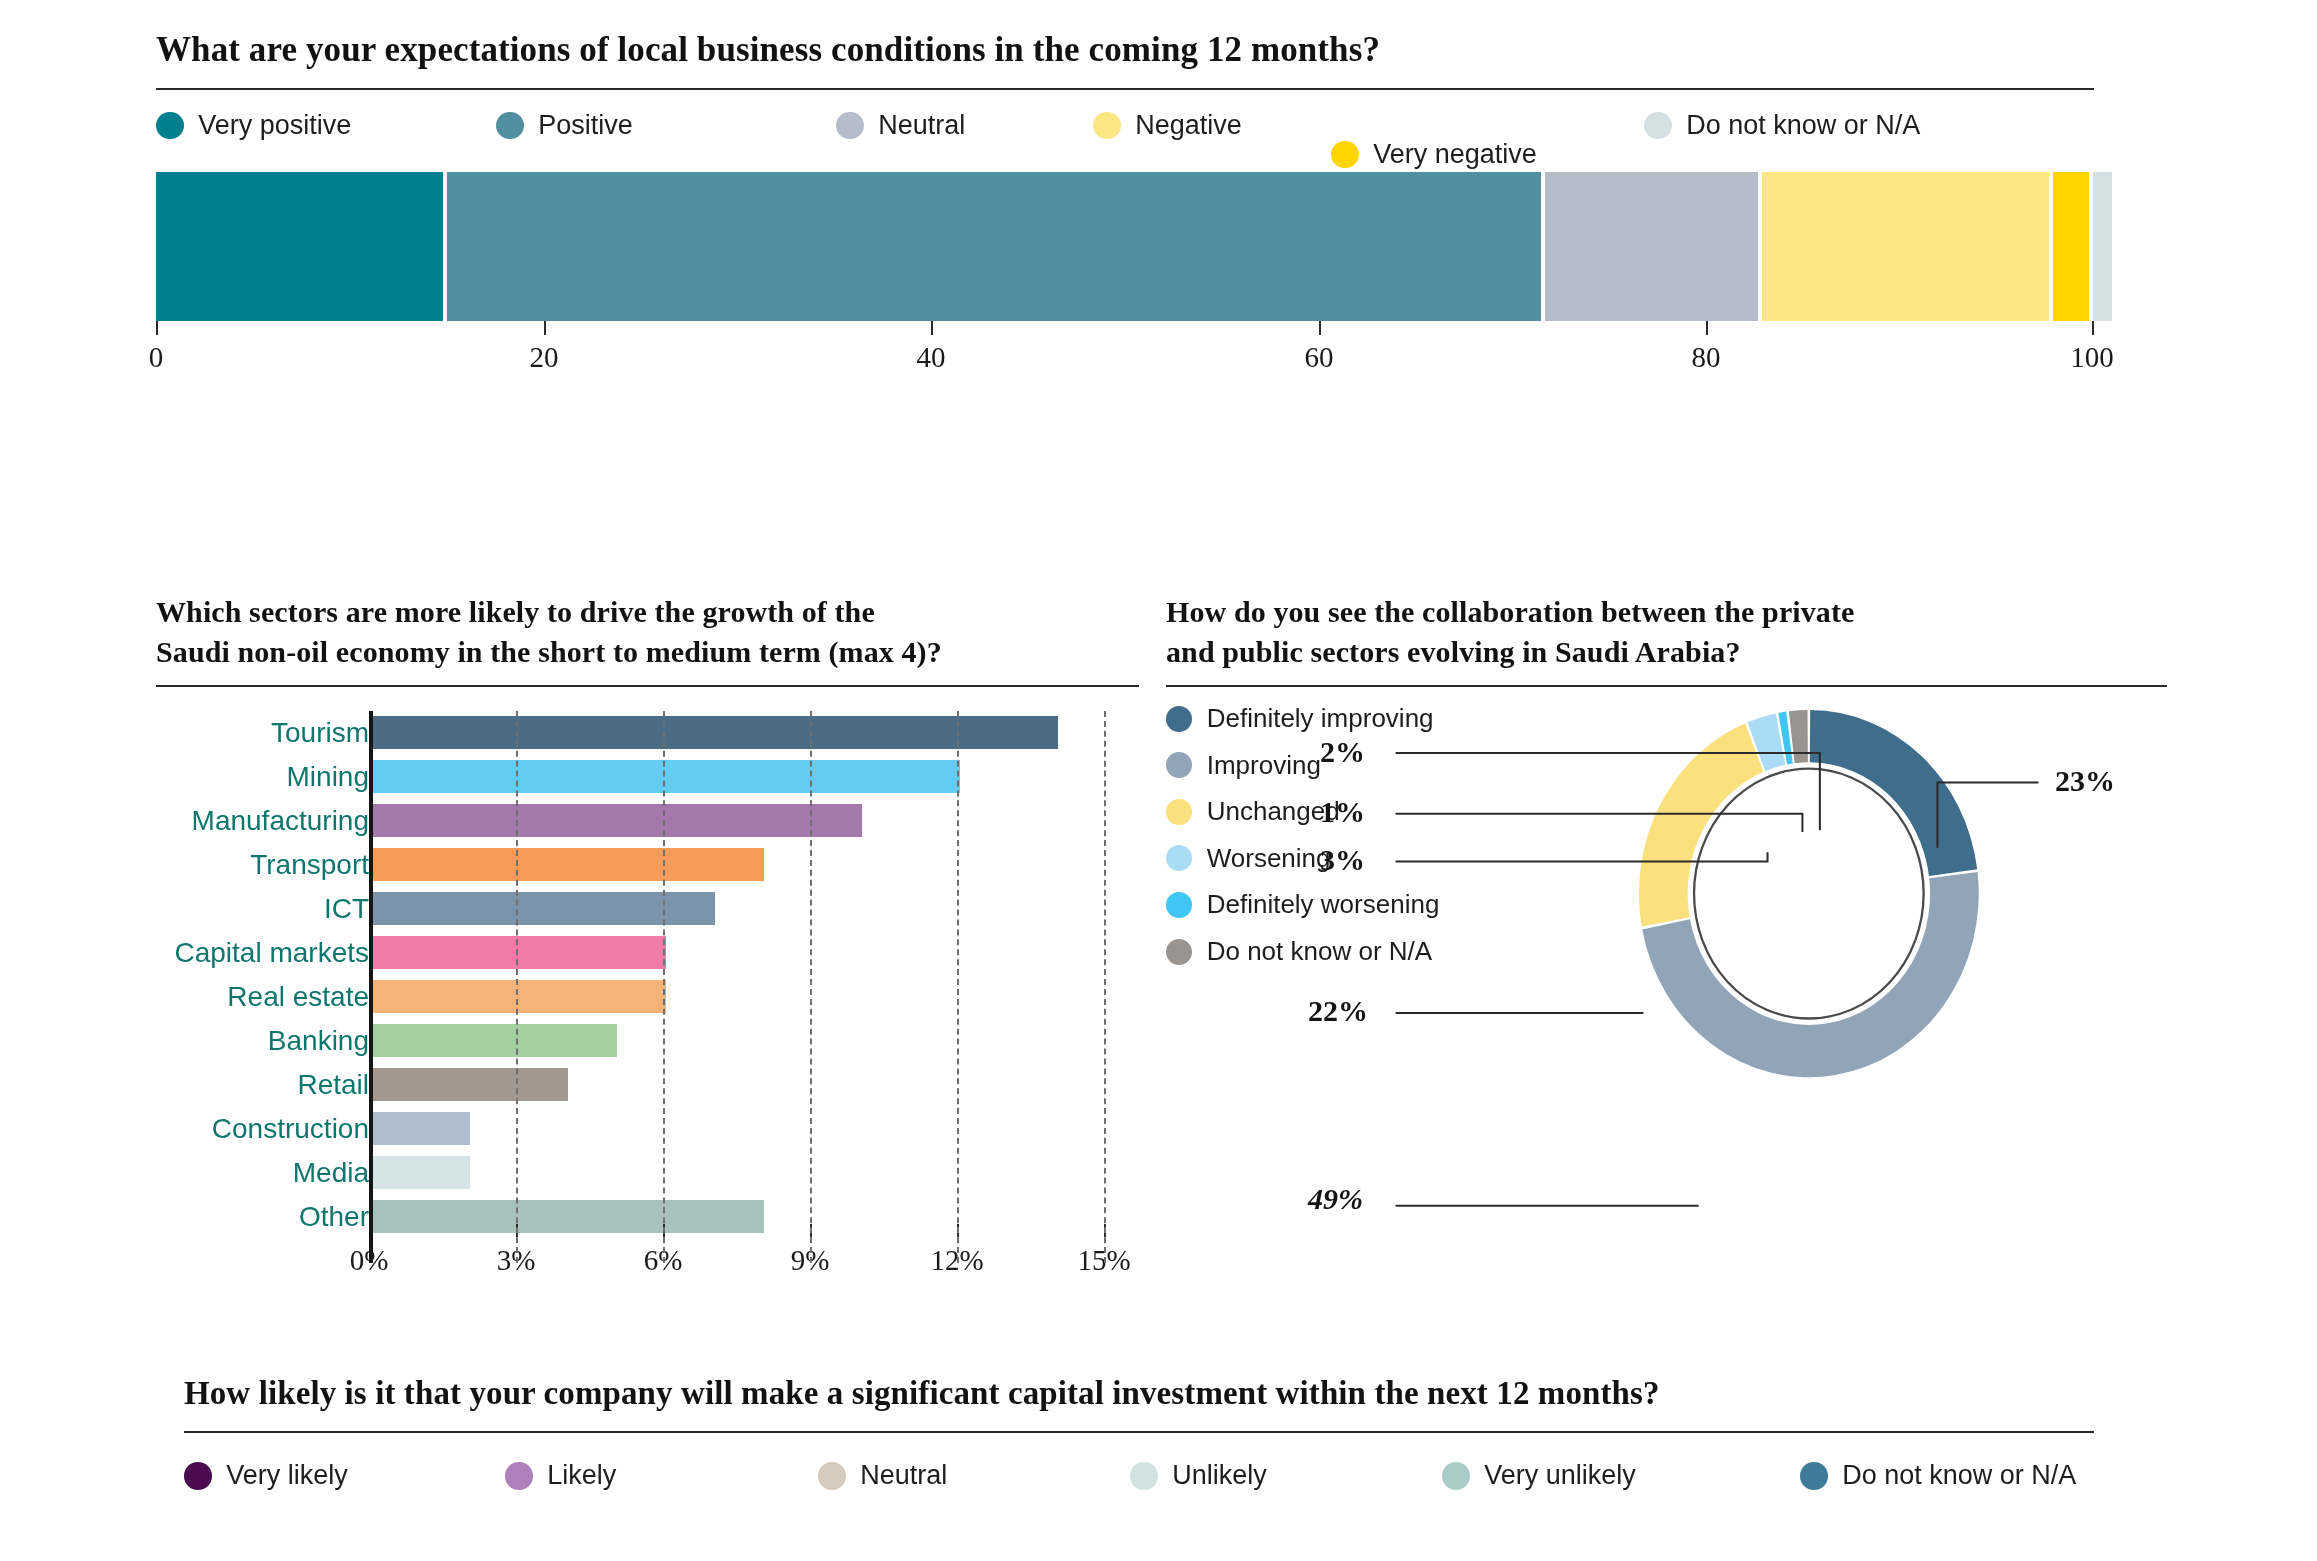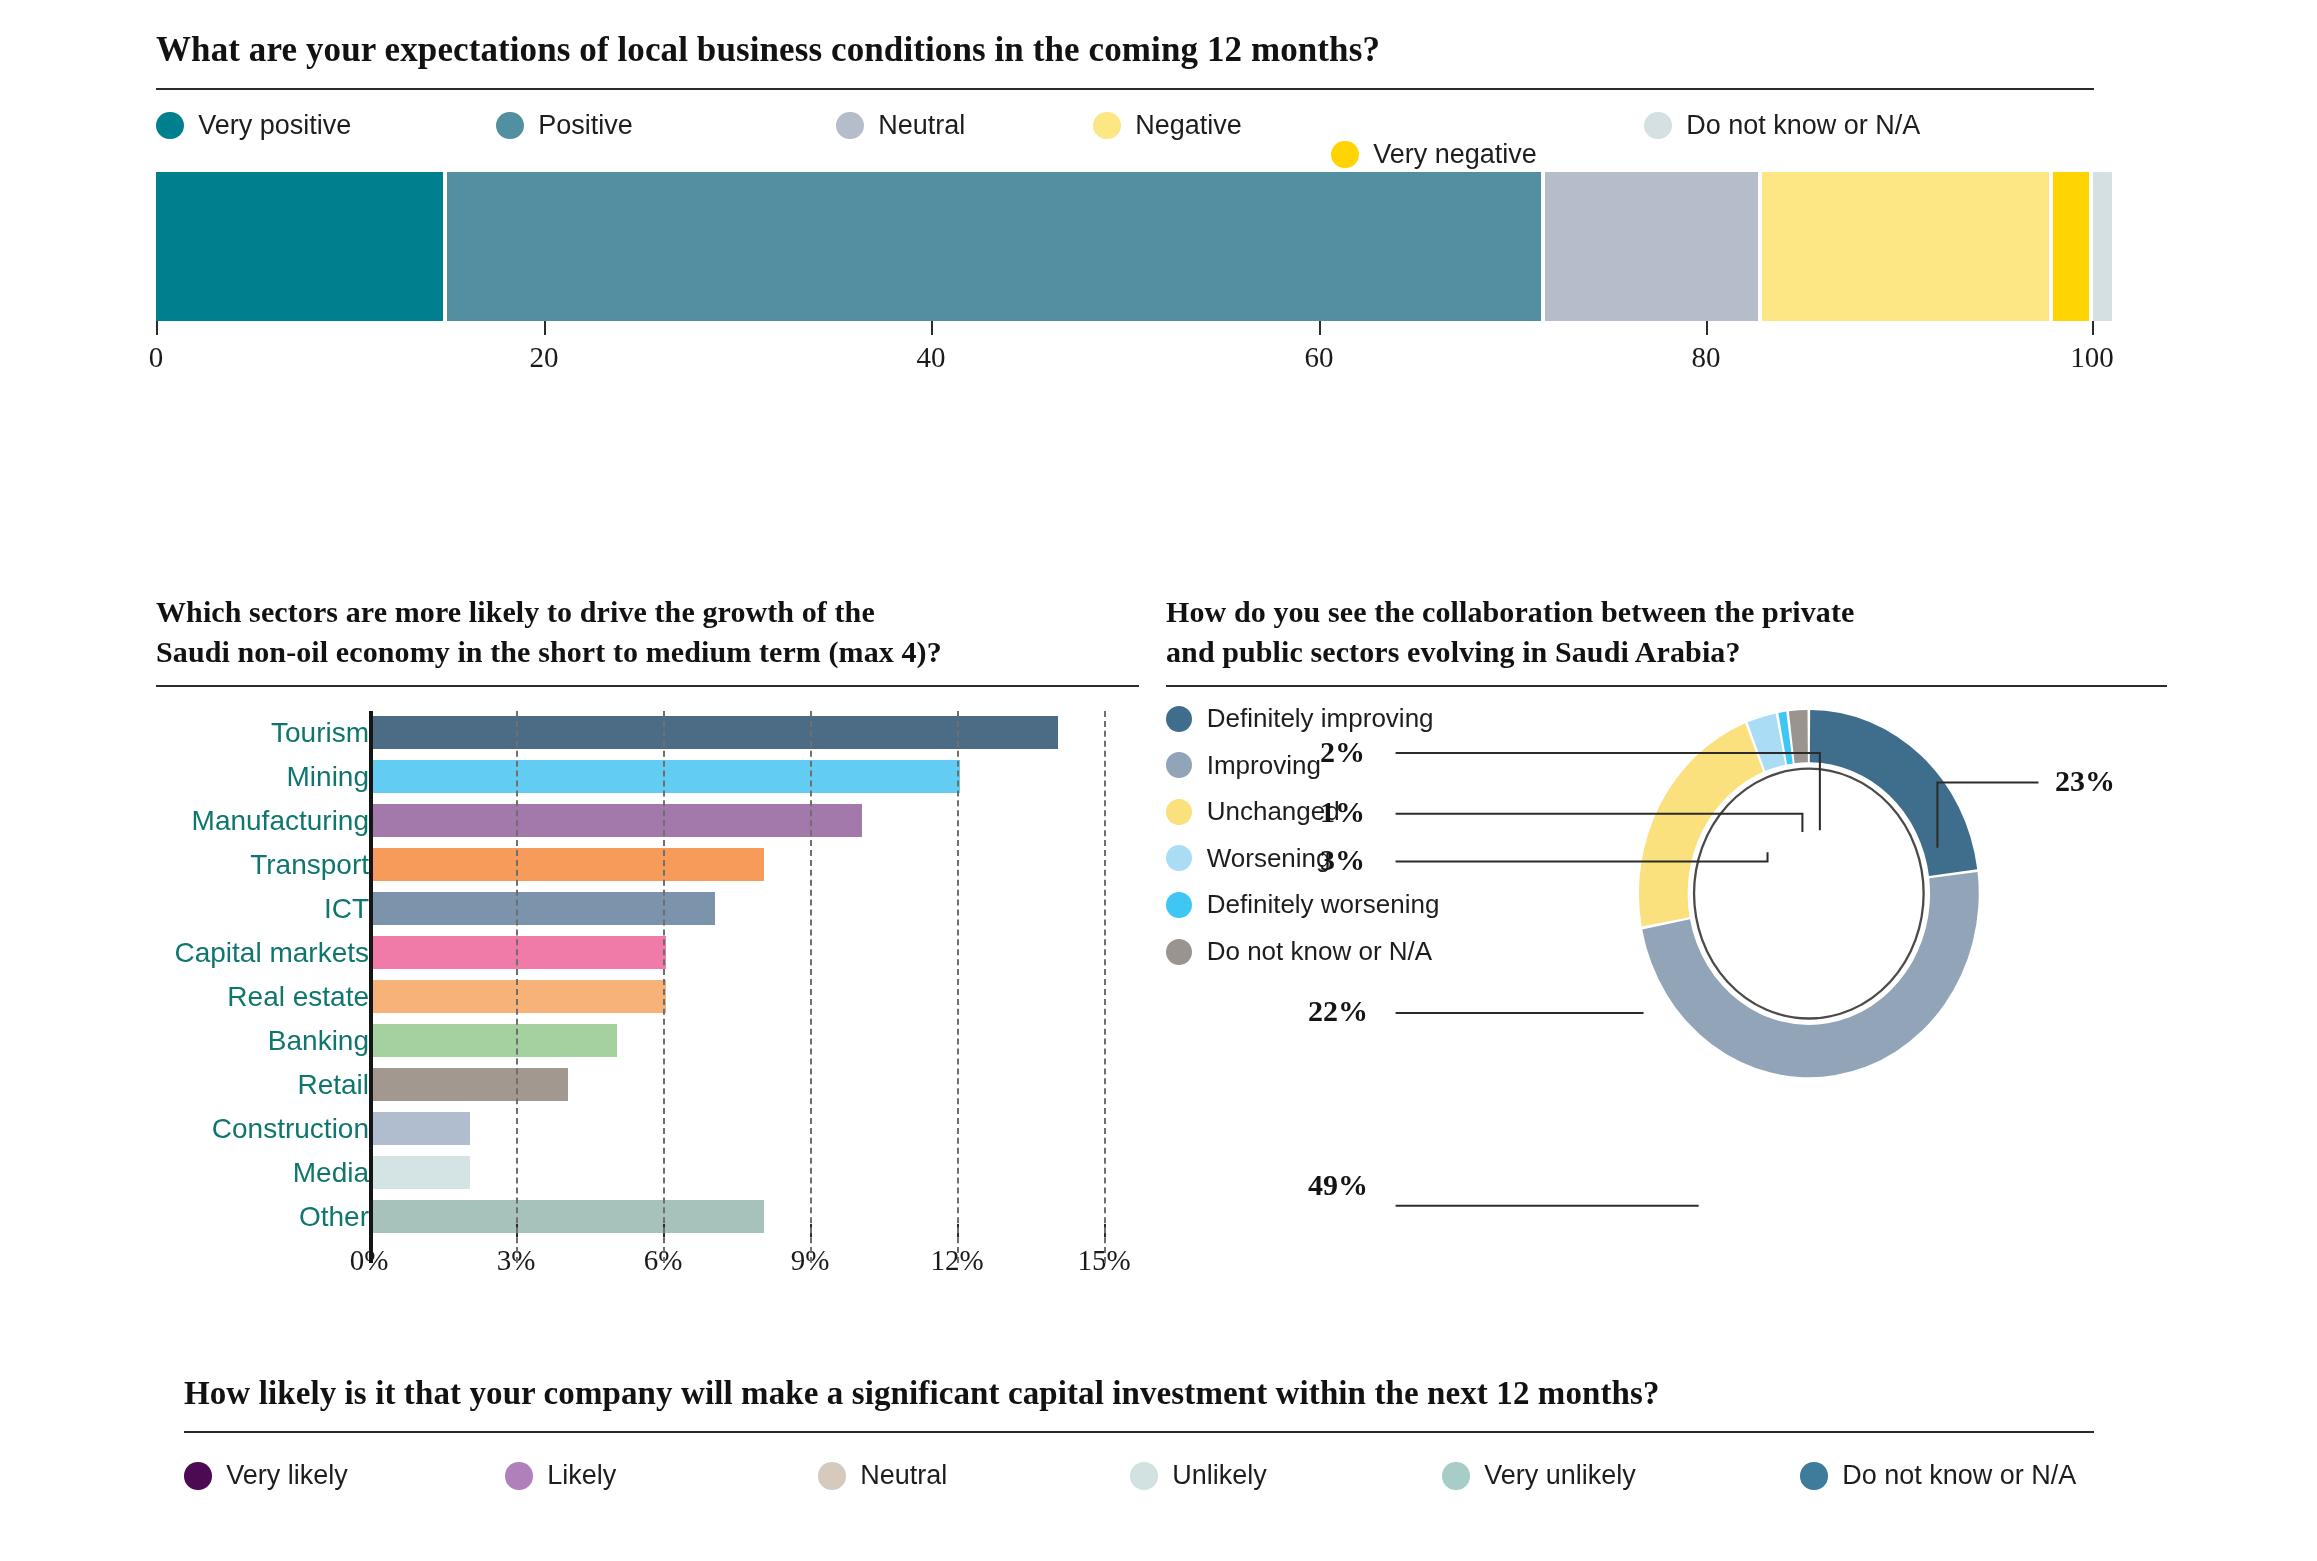--- a/index.html
+++ b/index.html
@@ -287,21 +287,21 @@
         <polyline points="520,345 250,345" fill="none" stroke="#2b2b2b" stroke-width="2.2"></polyline>
         <polyline points="580,555 250,555" fill="none" stroke="#2b2b2b" stroke-width="2.2"></polyline>
       </svg>
 
     <div id="donut-labels">
         <div class="pct-lbl" style="left: 889px; top: 68px;">23%</div>
         <div class="pct-lbl" style="left: 154px; top: 39px;">2%</div>
         <div class="pct-lbl" style="left: 154px; top: 99px;">1%</div>
         <div class="pct-lbl" style="left: 154px; top: 147px;">3%</div>
         <div class="pct-lbl" style="left: 142px; top: 298px;">22%</div>
-        <div class="pct-lbl" style="left: 142px; top: 472px;">49%</div>
+        <div class="pct-lbl" style="left: 142px; top: 486px; font-style: italic;">49%</div>
       </div>
   </div>
 </div>
 
 <div class="panel" id="section-4" style="left:184px; top:1373px; width:1910px;">
 
   <div class="q-title" style="font-size:33px;line-height:1.25;">How likely is it that your company will make a significant capital investment within the next 12 months?</div>
 
   <div class="rule" style="margin-top:16.5px;"></div>
 

